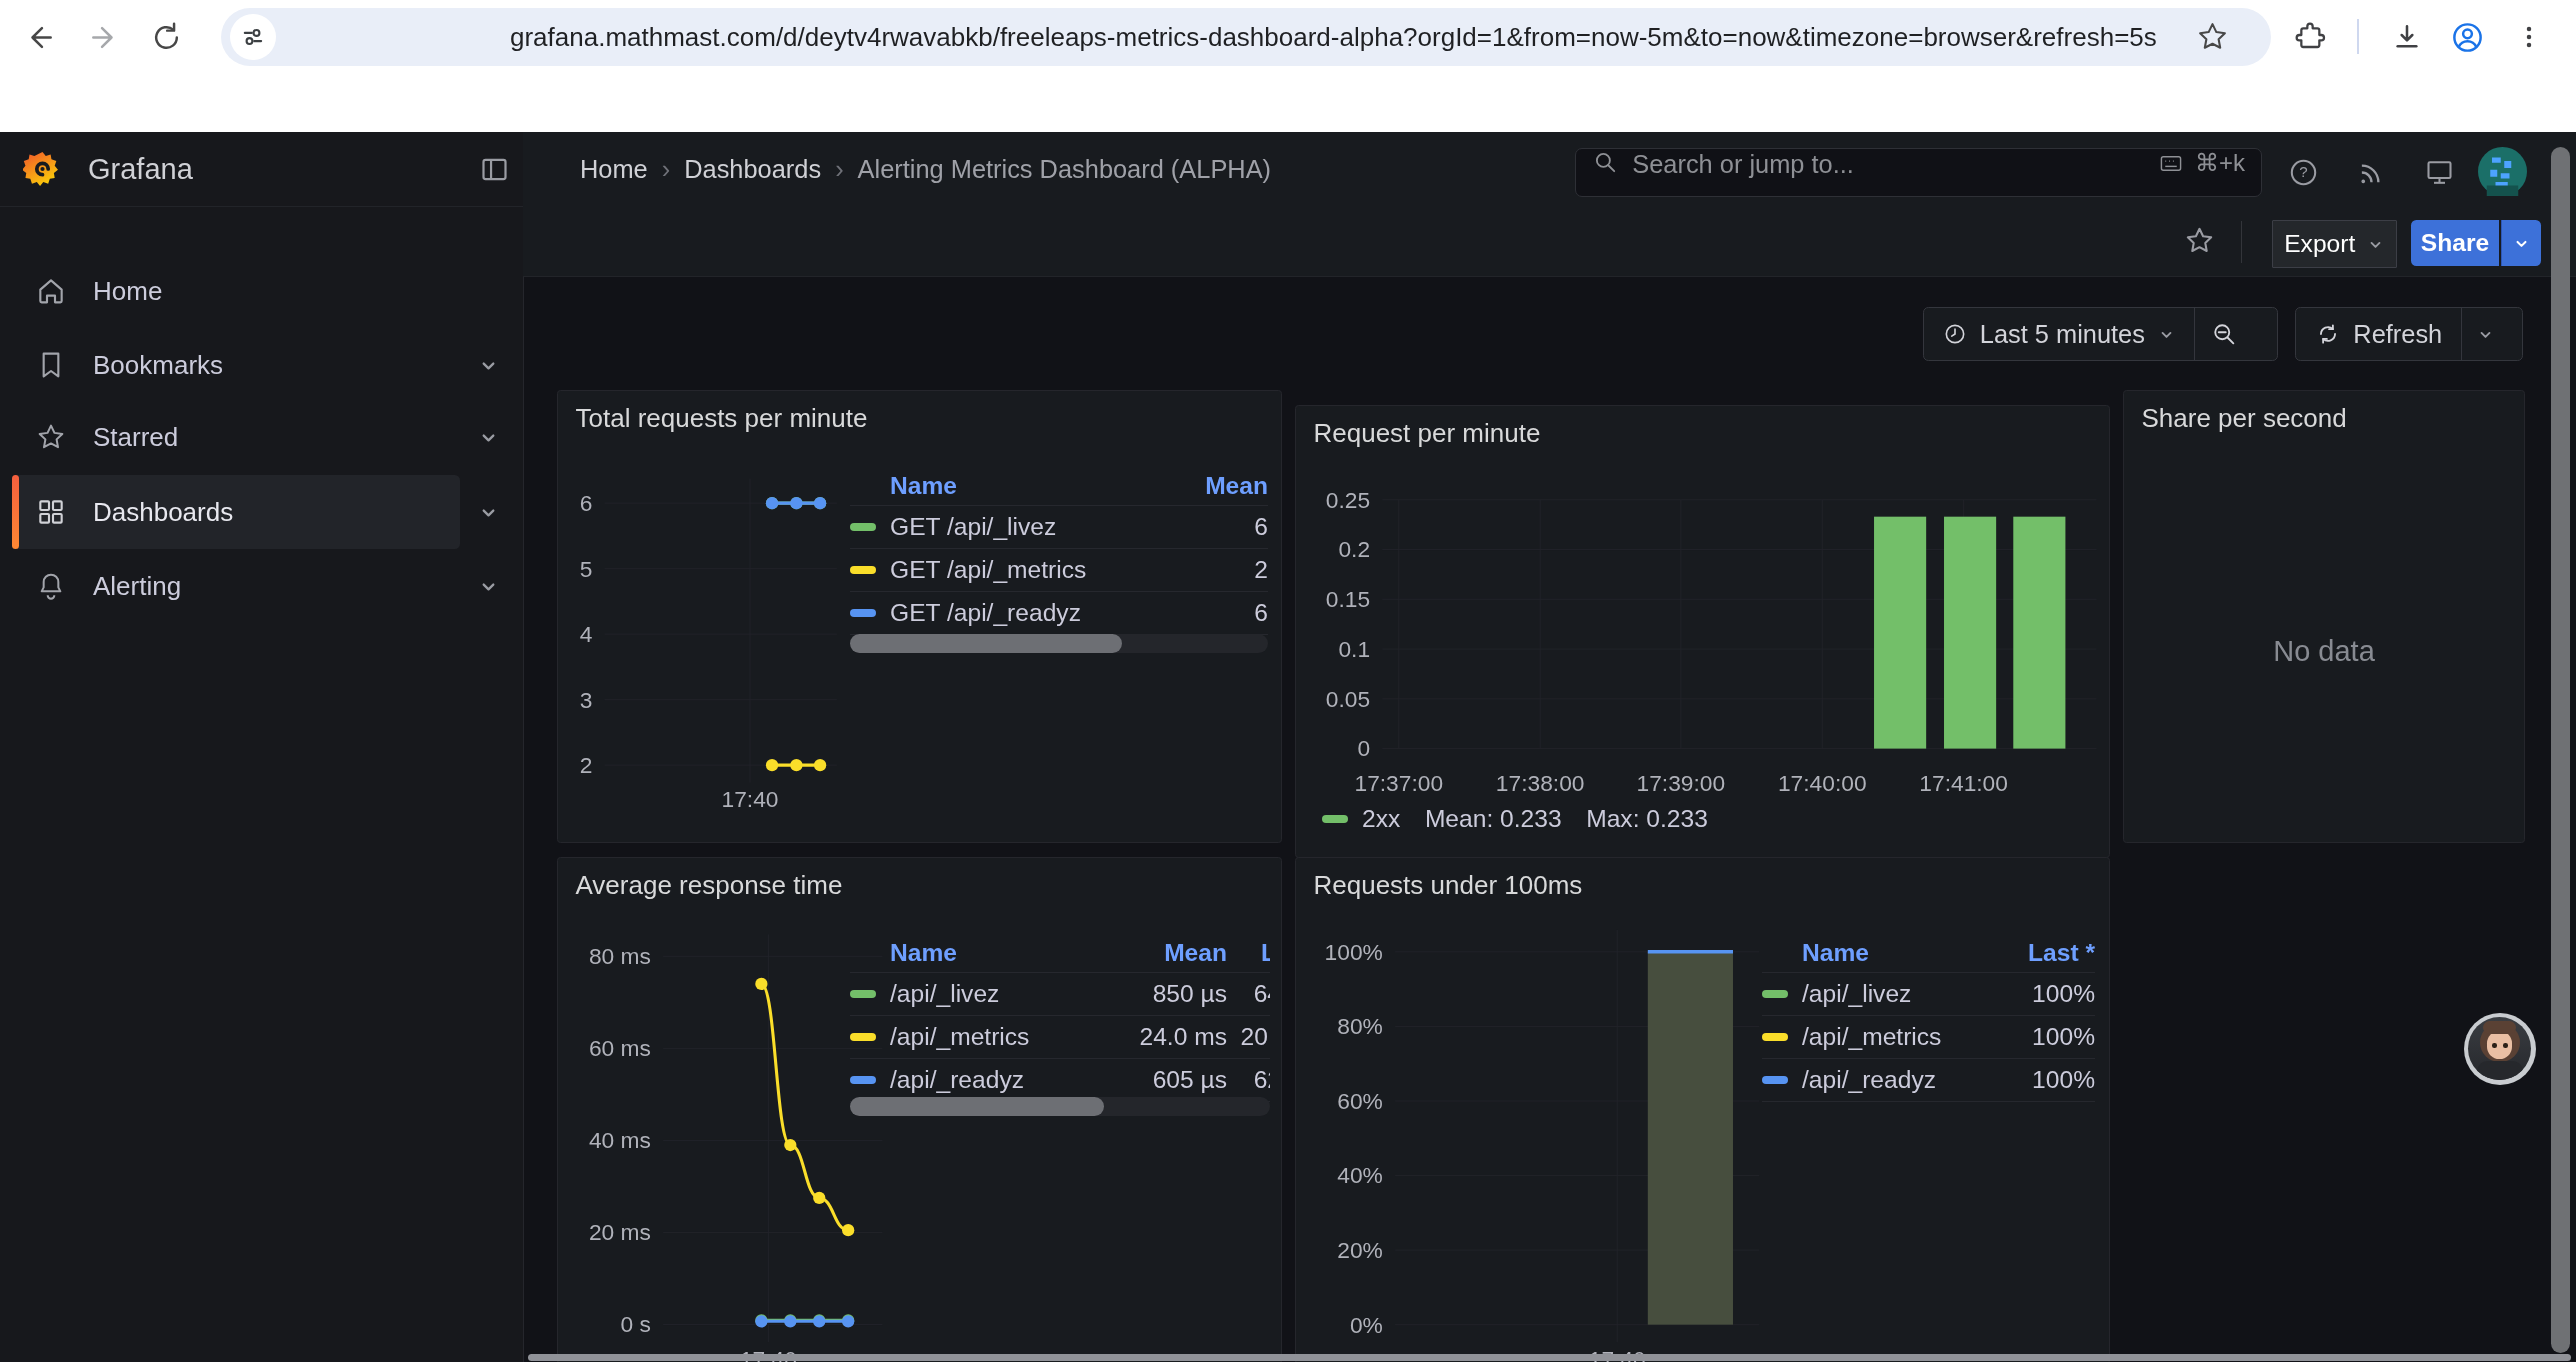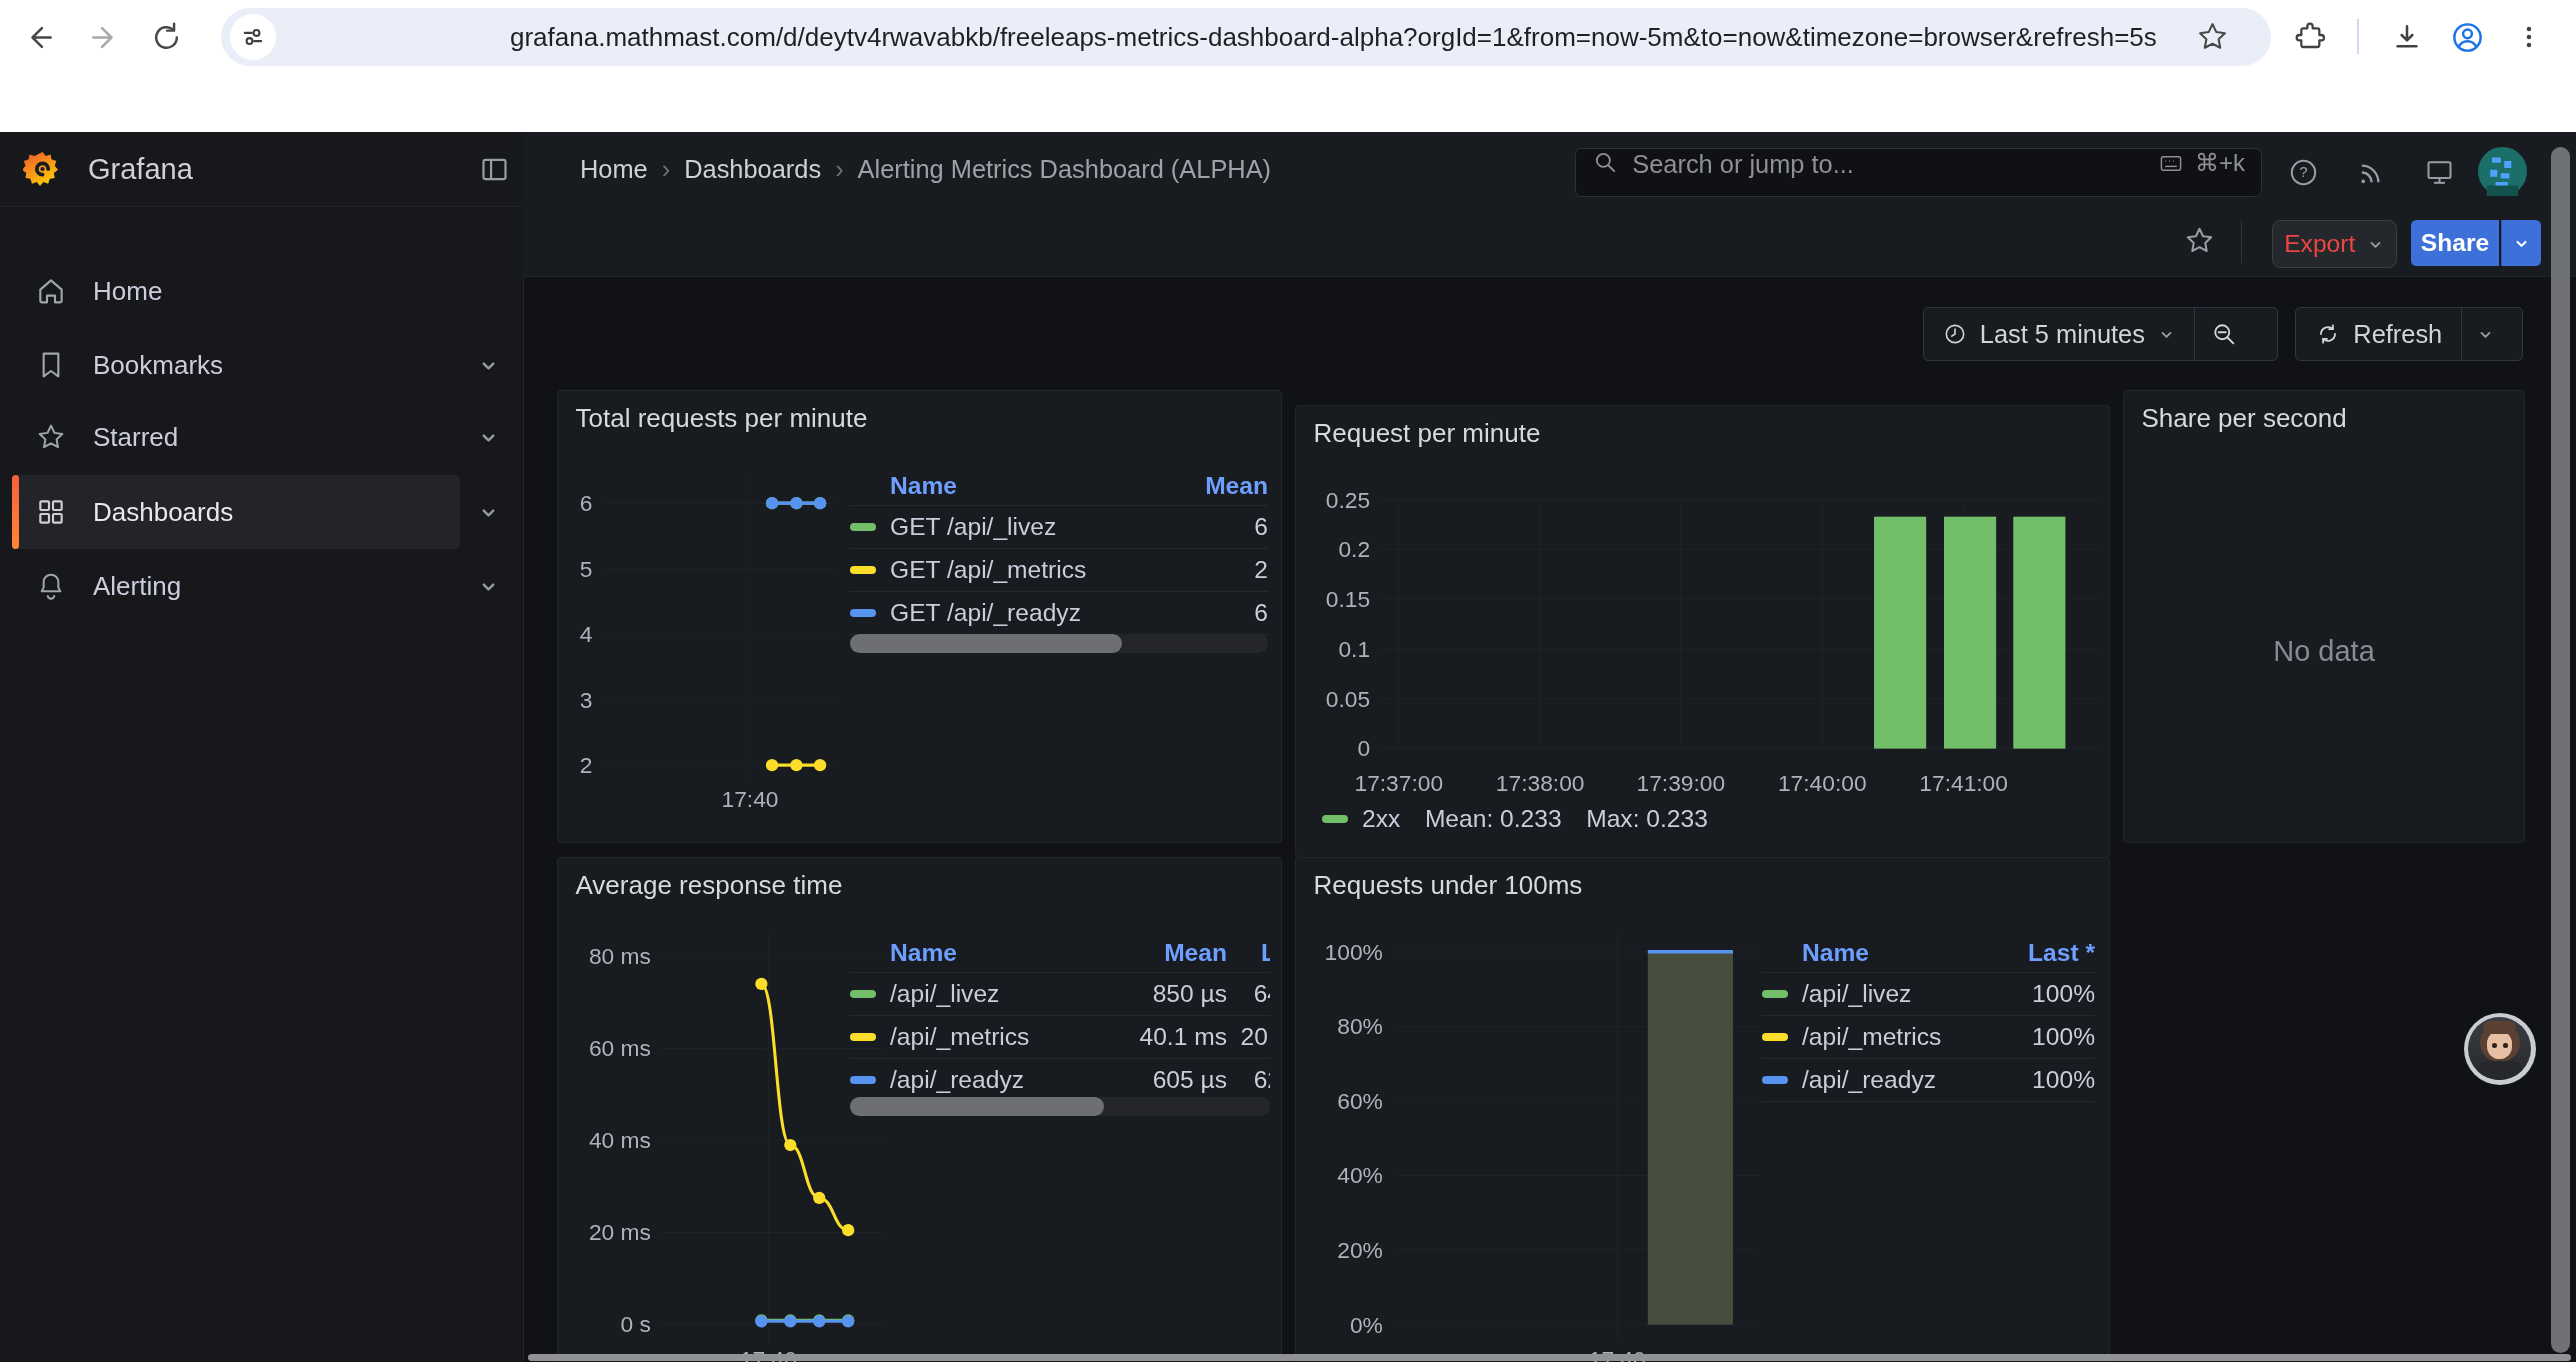--- a/index.html
+++ b/index.html
@@ -40,21 +40,21 @@
   .crumb-dim{color:#9fa1a8;}
   .crumb-sep{color:#6f7178;padding:0 14px;}
   .gf-search{left:1575px;top:148px;width:685px;height:47px;background:#101116;border:0.9px solid #2e3036;border-radius:7px;display:flex;align-items:flex-start;}
   .gf-search input{background:transparent;border:0;outline:none;color:#c9cad1;font-size:25.4px;flex:1;font-family:"Liberation Sans",sans-serif;}
   .gf-search input::placeholder{color:#8e9095;}
   .kbd-hint{display:flex;align-items:center;gap:8.8px;color:#8e9095;font-size:24px;padding-right:16px;}
   .hdr-ic{color:#9a9ca3;}
 
   .gf-actions{left:523px;top:205px;width:2053px;height:71px;background:#181b1f;border-bottom:0.9px solid #222429;}
   .act-divider{left:2241px;top:221px;width:0.9px;height:42px;background:#33353a;}
-  .btn{display:flex;align-items:center;justify-content:center;gap:10.5px;border-radius:8px;font-size:24.6px;color:#ef4444;}
+  .btn{display:flex;align-items:center;justify-content:center;gap:10.5px;border-radius:1px;font-size:24.6px;color:#ffffff;}
   .btn-outline{background:#24272b;border:0.9px solid #3c3e46;}
   .btn-blue{background:#3d71d9;color:#ffffff;font-weight:bold;text-align:right;}
 
   .ctl-group{display:flex;align-items:center;background:#181b1f;border:0.9px solid #34363d;border-radius:5.3px;height:54px;box-sizing:border-box;color:#d3d4da;font-size:25.4px;}
   .ctl-sep{width:0.9px;height:53px;background:#34363d;}
 
   
   .panel{background:#181b1f;border:0.9px solid #25262c;border-radius:3.5px;box-sizing:border-box;}
   .panel-title{left:17.5px;top:12.3px;font-size:26px;font-weight:500;color:#d8d9da;white-space:nowrap;}
   .nodata{width:100%;text-align:center;font-size:29px;color:#888b92;}
@@ -551,21 +551,21 @@
     </div>
     <div class="lg-row" style="width:478px">
       <span class="lg-marker" style="background:#73BF69"></span>
       <span class="lg-name">/api/_livez</span>
       <span class="lg-num" style="width:123px">850 µs</span>
       <span class="lg-num" style="width:101px">646 µs</span>
     </div>
     <div class="lg-row" style="width:478px">
       <span class="lg-marker" style="background:#FADE2A"></span>
       <span class="lg-name">/api/_metrics</span>
-      <span class="lg-num" style="width:123px">40.1 ms</span>
+      <span class="lg-num" style="width:123px">24.0 ms</span>
       <span class="lg-num" style="width:101px">20.5 ms</span>
     </div>
     <div class="lg-row" style="width:478px">
       <span class="lg-marker" style="background:#5794F2"></span>
       <span class="lg-name">/api/_readyz</span>
       <span class="lg-num" style="width:123px">605 µs</span>
       <span class="lg-num" style="width:101px">620 µs</span>
     </div>
   </div>
   <div class="abs lg-scroll" style="left:292px;top:239px;width:420px">

